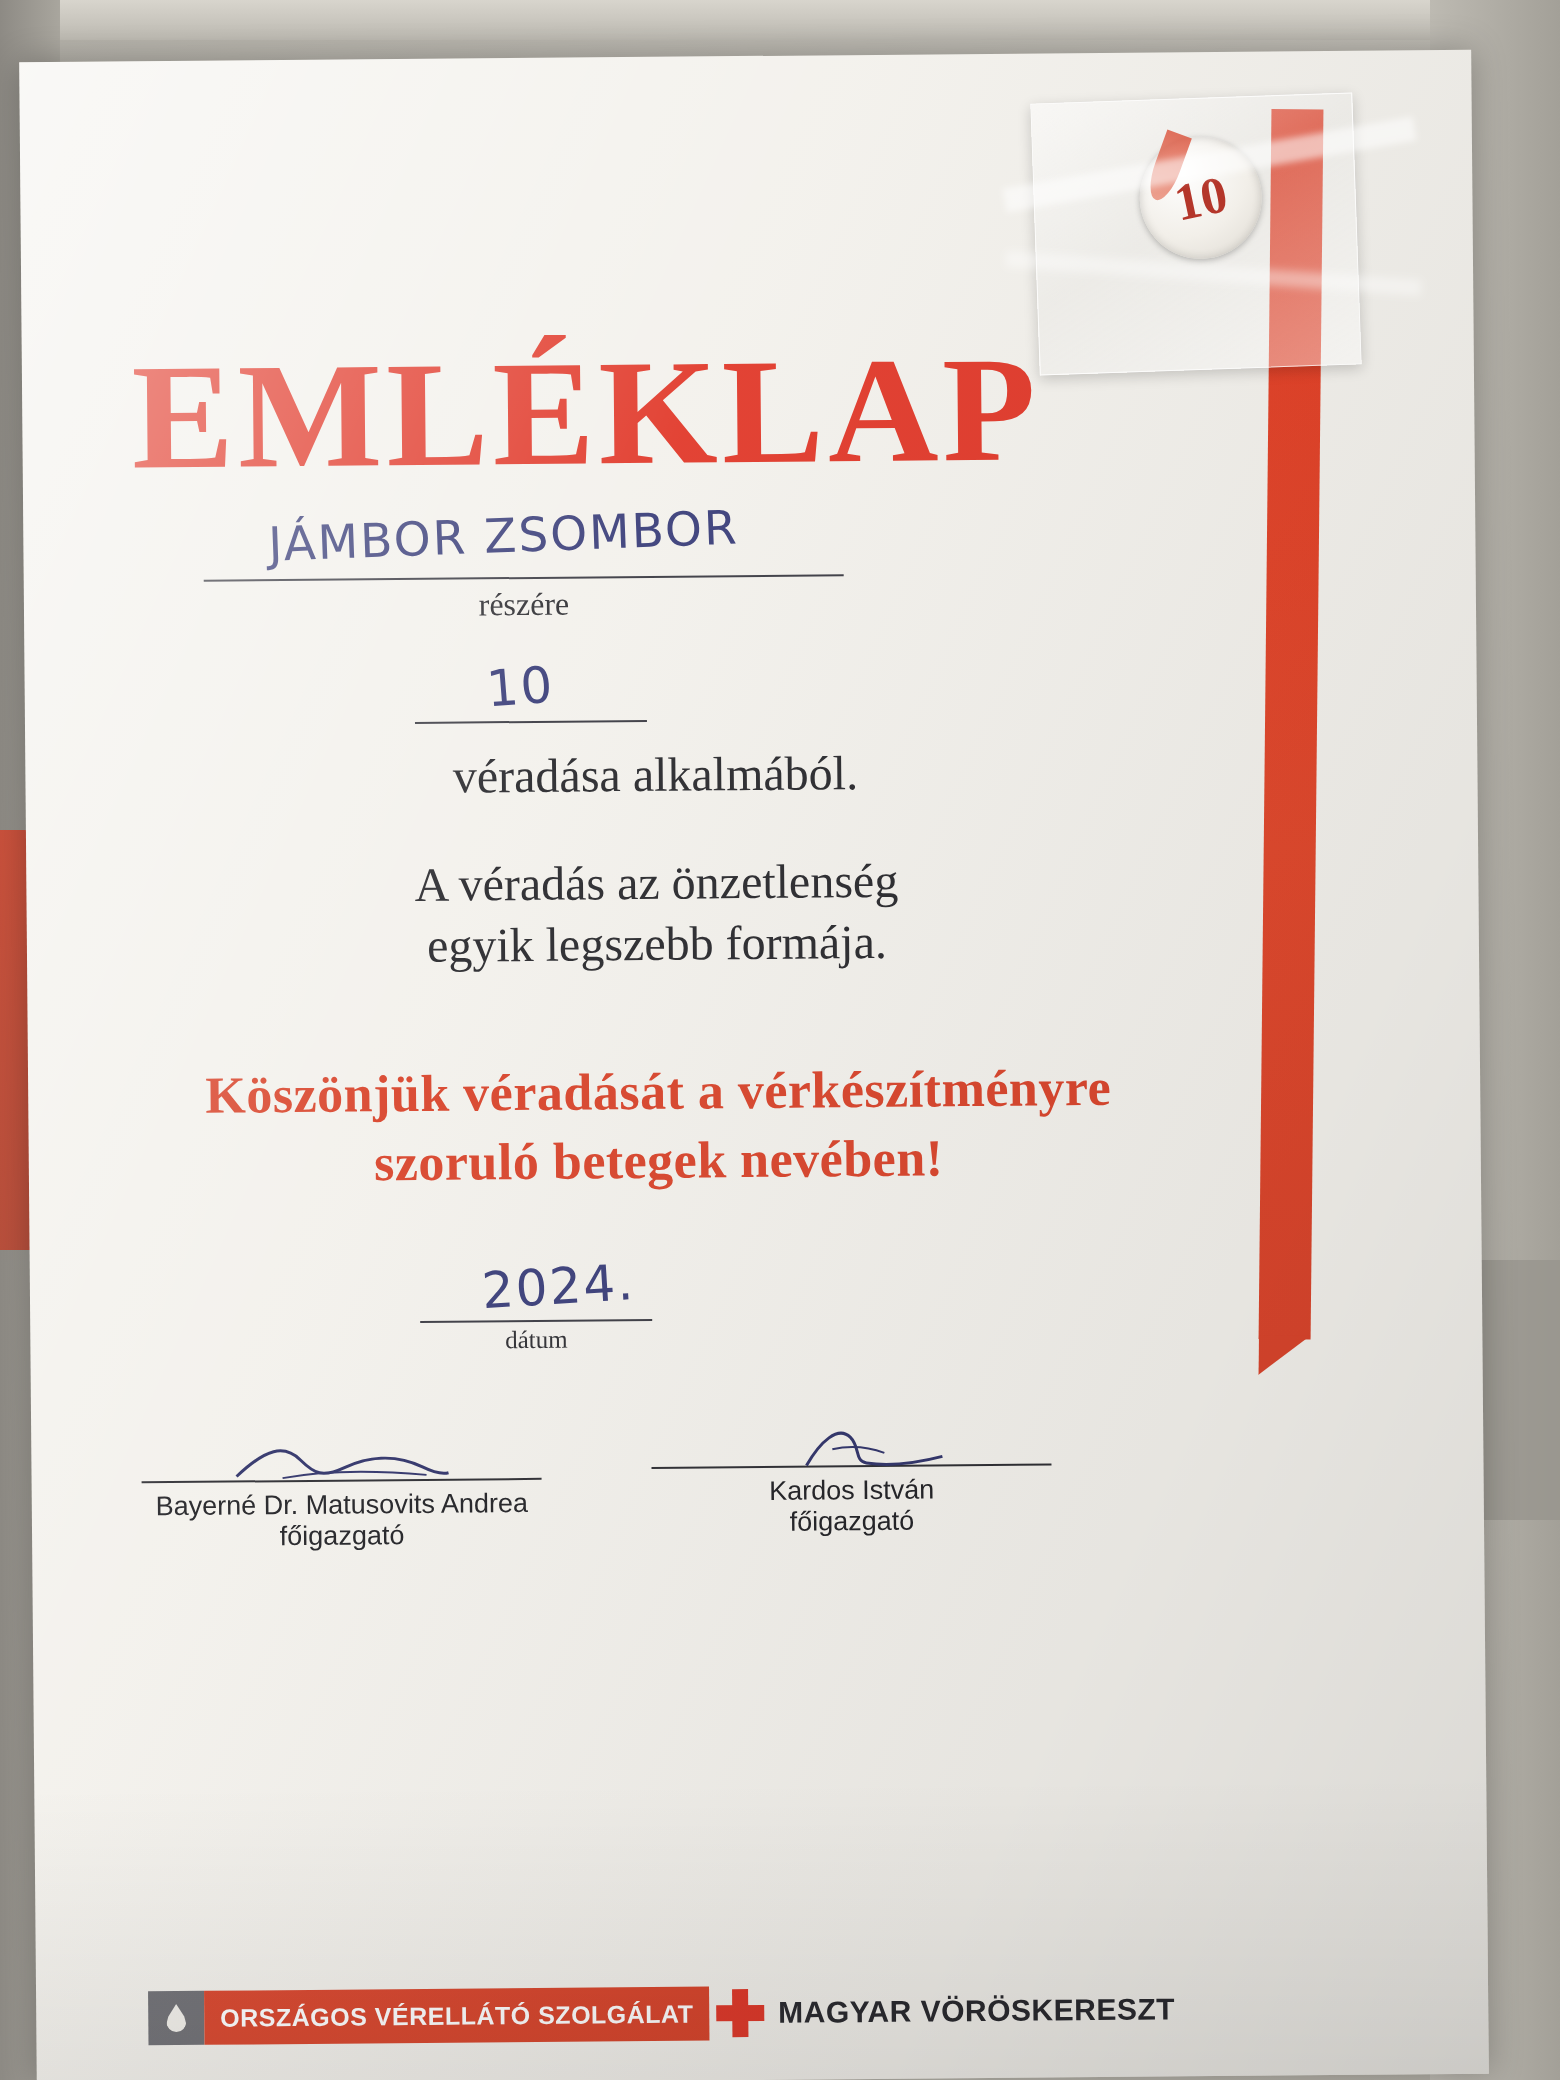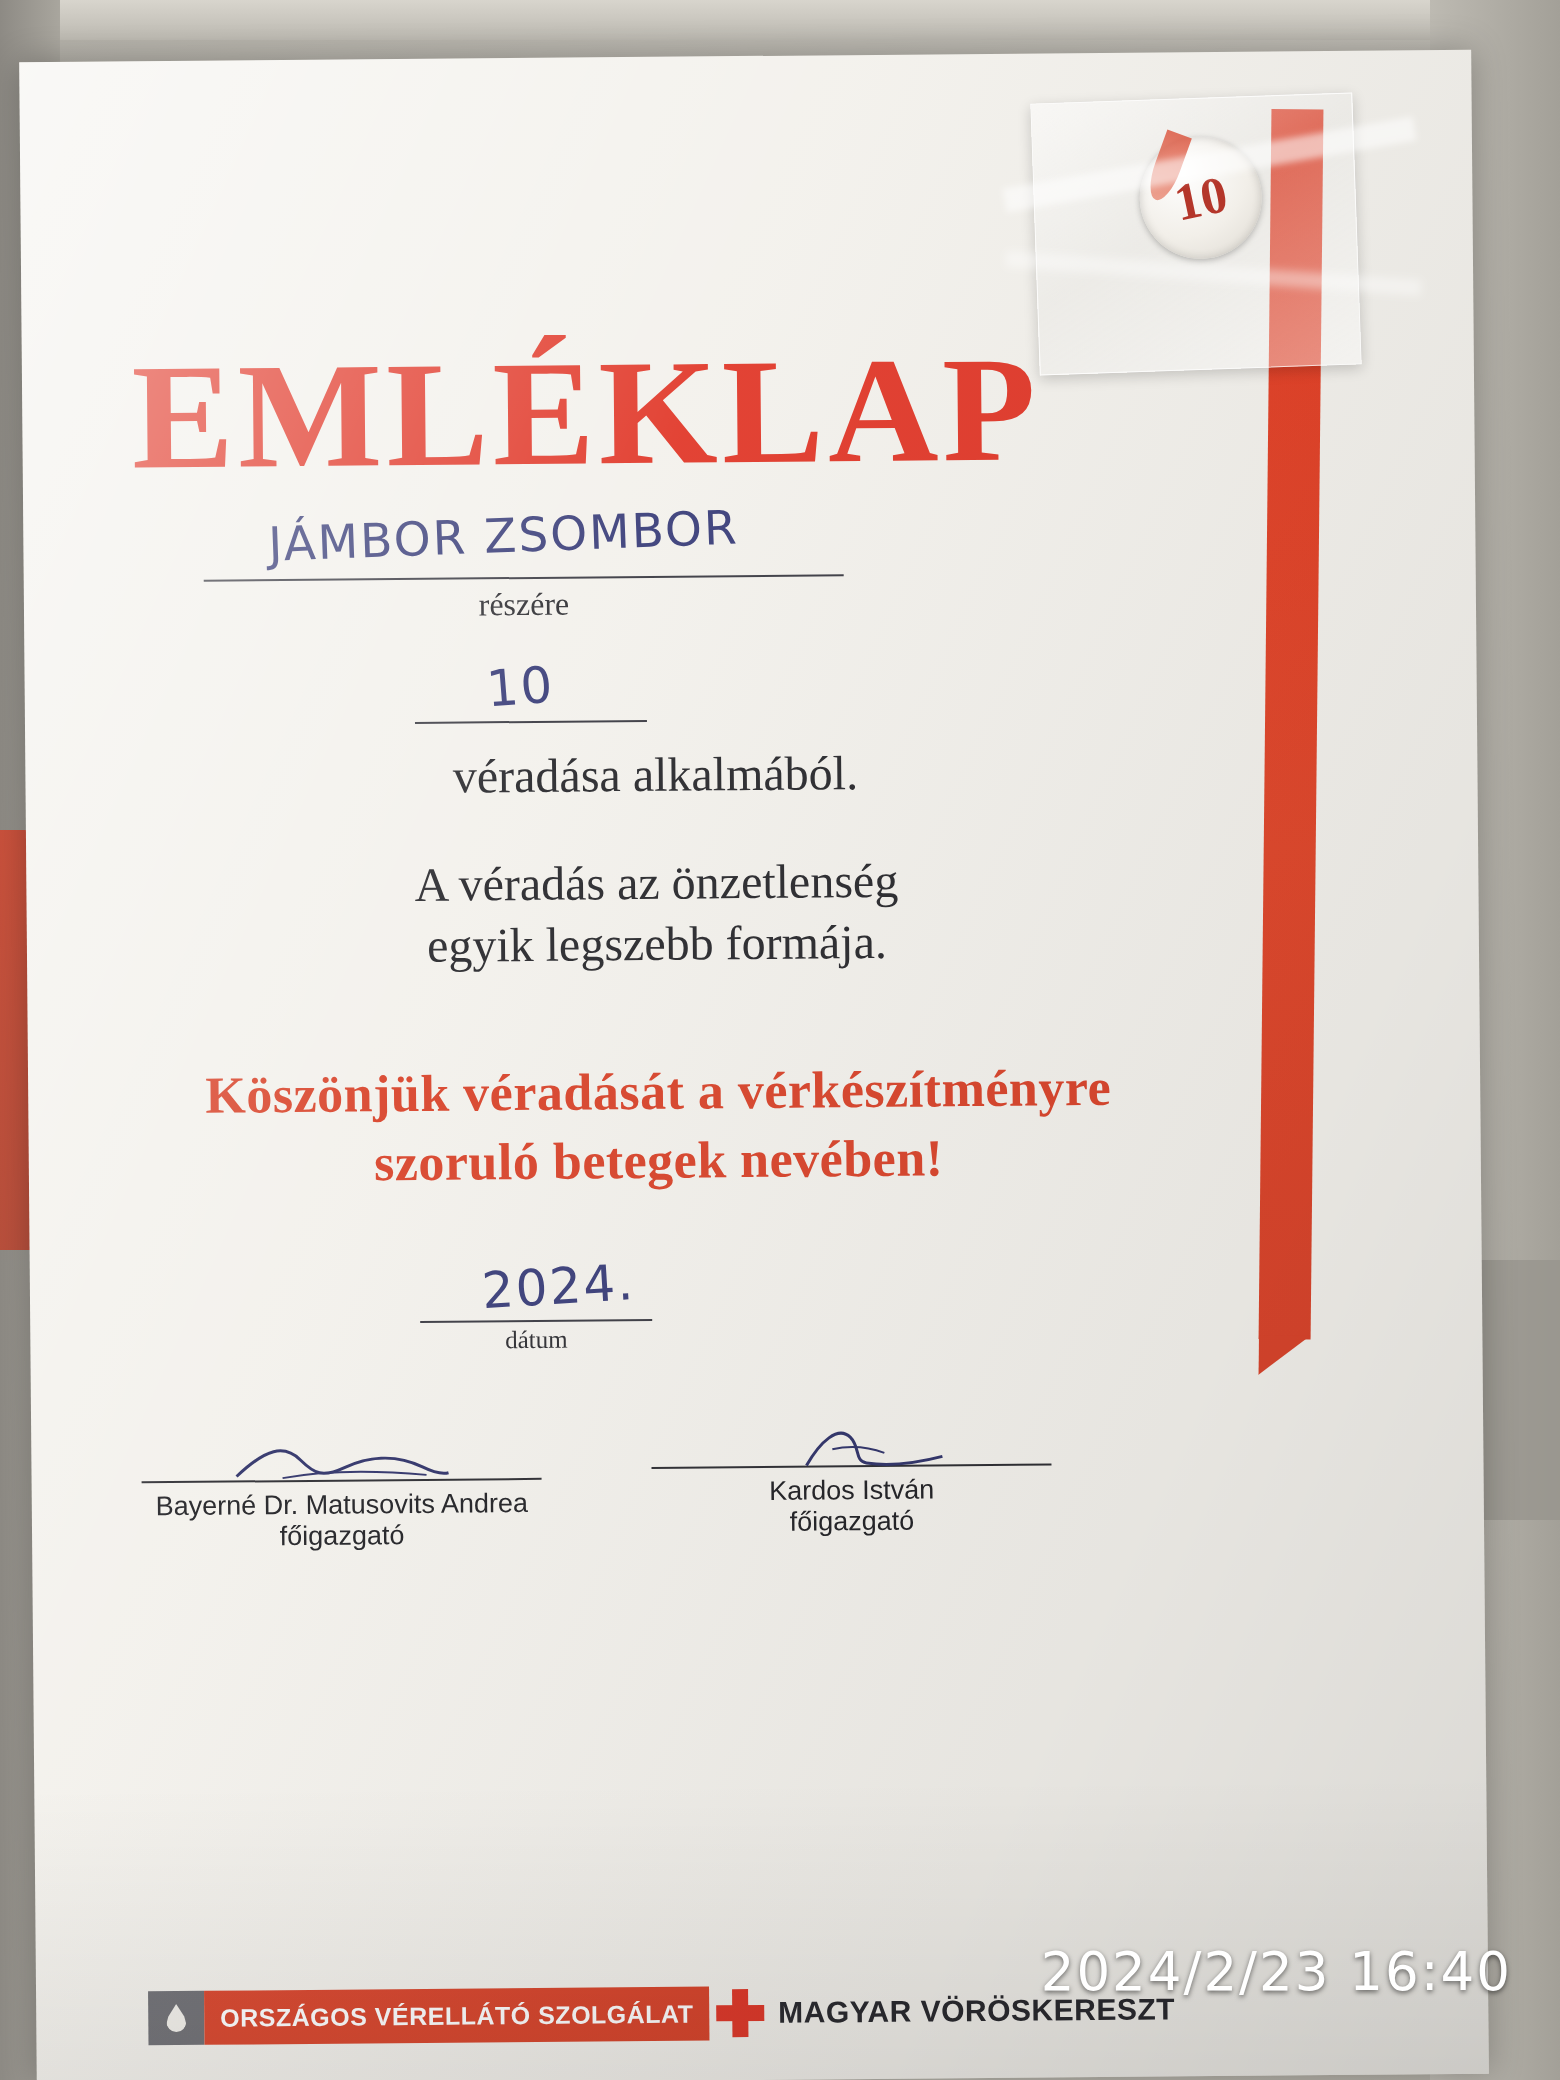--- a/index.html
+++ b/index.html
@@ -454,15 +454,14 @@
 
   <div class="bag">
     <div class="badge">
       <div class="badge-stripe"></div>
       <div class="badge-num">10</div>
     </div>
     <div class="bag-glare"></div>
     <div class="bag-glare2"></div>
   </div>
 
-  <div class="timestamp">2024/2/23 16:40</div>
 
 </div>
 
 </body></html>

